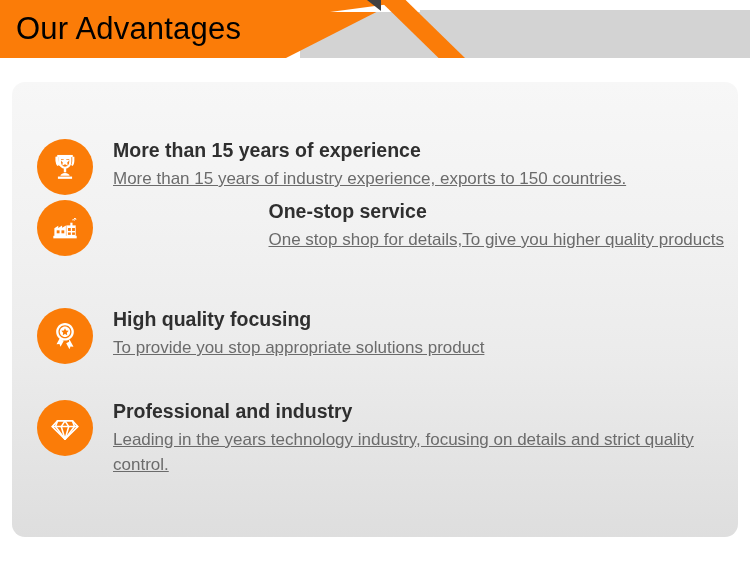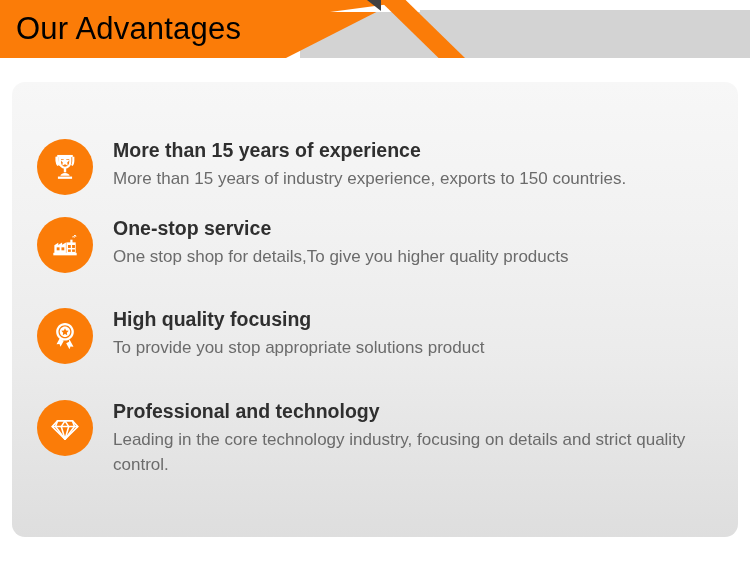--- a/index.html
+++ b/index.html
@@ -108,21 +108,21 @@
     width: 100%;
   }
   .feature-row {
     display: flex;
     align-items: flex-start;
     position: absolute;
     left: 25px;
     right: 14px;
   }
   .feature-row.r0 { top: 31px; margin-top: 24px; }
-  .feature-row.r1 { top: 133px; }
+  .feature-row.r1 { top: 116px; justify-content: space-between; }
   .feature-row.r2 { top: 224px; }
   .feature-row.r3 { top: 316px; }
 
   .icon-badge {
     flex: 0 0 auto;
     width: 56px;
     height: 56px;
     border-radius: 50%;
     background: #fb7c08;
     display: flex;
@@ -143,20 +143,21 @@
     line-height: 24px;
     margin: 0 0 4px 0;
     white-space: nowrap;
   }
   .feature-desc {
     font-size: 17px;
     color: #6b6b6b;
     line-height: 25px;
     margin: 0;
     max-width: 630px;
+    text-decoration: underline;
   }
 </style>
 </head>
 <body>
 
 <div id="banner">
   <div class="band-grey"></div>
   <div class="band-orange-main"></div>
   <div class="wedge-white"></div>
   <div class="stripe-orange"></div>
@@ -241,19 +242,19 @@
         <svg width="36" height="36" viewBox="0 0 48 48" aria-hidden="true">
           <g fill="none" stroke="#ffffff" stroke-width="2.1" stroke-linejoin="round" stroke-linecap="round">
             <path d="M14.0 14.5h20.0l7.0 7.6L24 39.0 7.0 22.1z"></path>
             <path d="M7.0 22.1h34.0"></path>
             <path d="M14.0 14.5l-2.6 7.6L24 39.0l12.6-16.9-2.6-7.6"></path>
             <path d="M24 14.5l-5.0 7.6L24 39.0l5.0-16.9z"></path>
           </g>
         </svg>
       </div>
       <div class="feature-text">
-        <div class="feature-title">Professional and technology</div>
-        <div class="feature-desc">Leading in the core technology industry, focusing on details and strict quality control.</div>
+        <div class="feature-title">Professional and industry</div>
+        <div class="feature-desc">Leading in the years technology industry, focusing on details and strict quality control.</div>
       </div>
     </div>
 
   </div>
 </div>
 
 </body></html>

